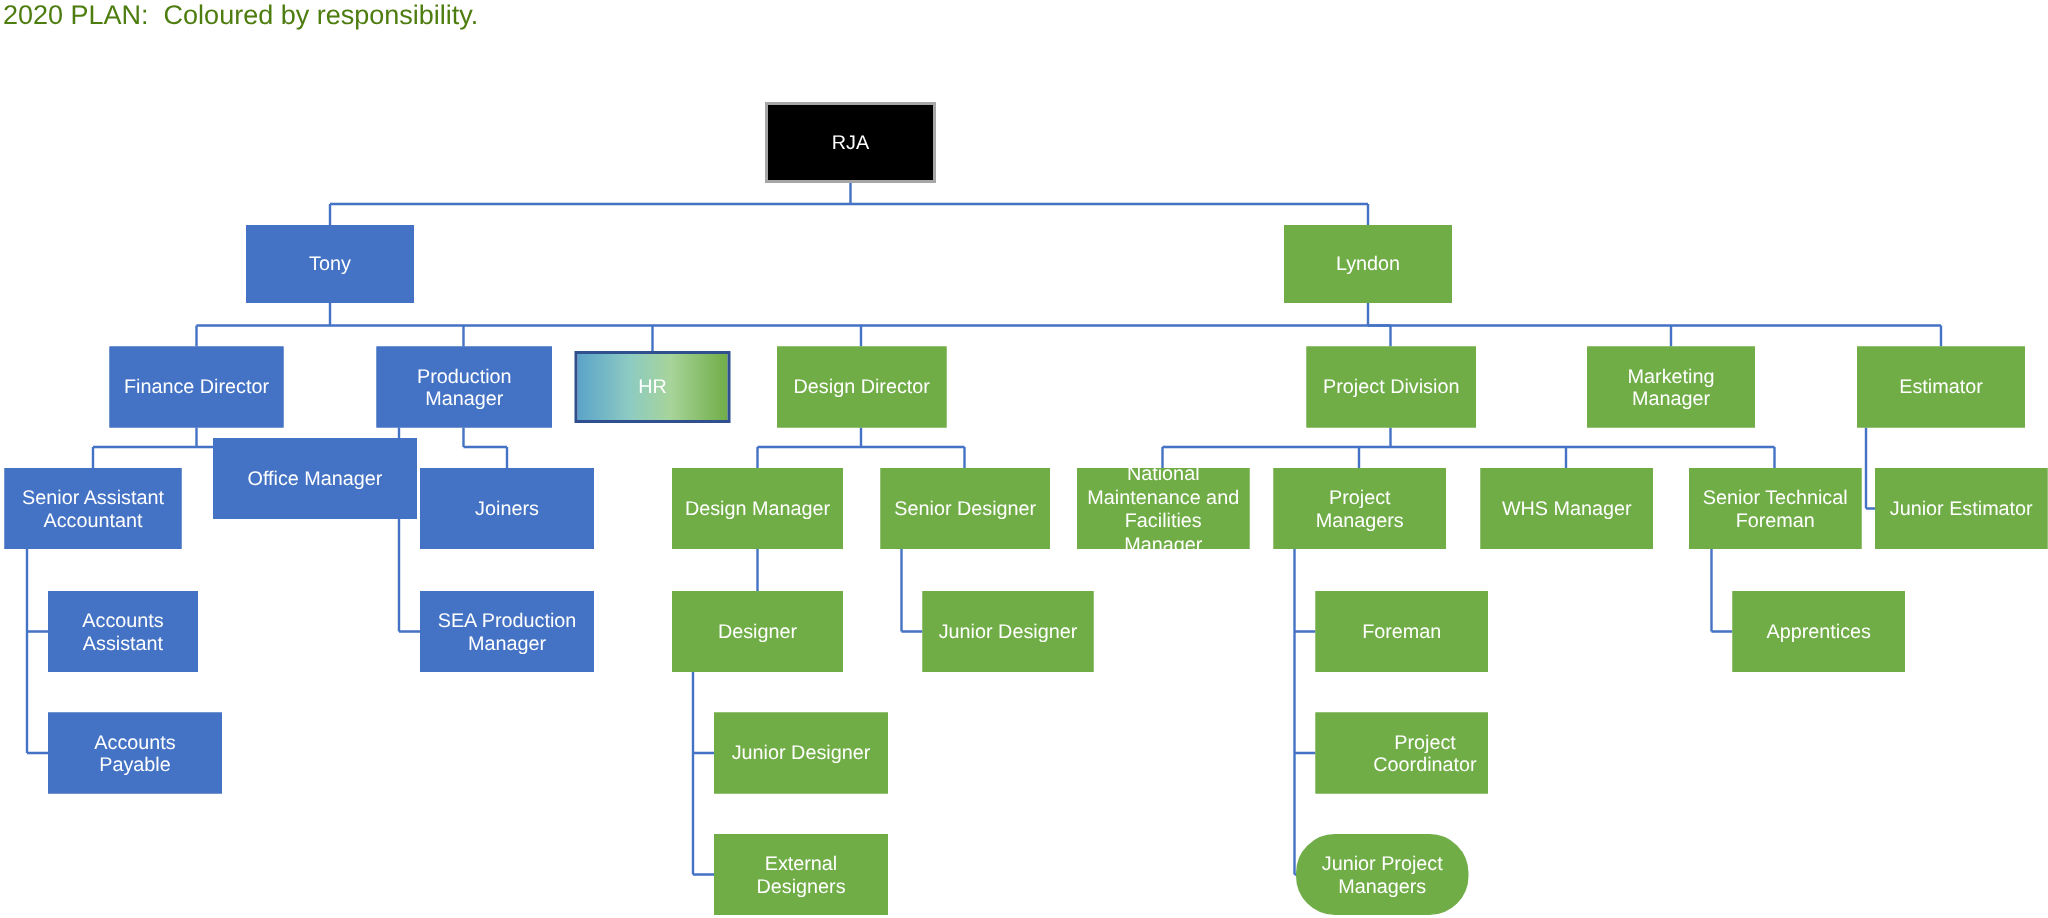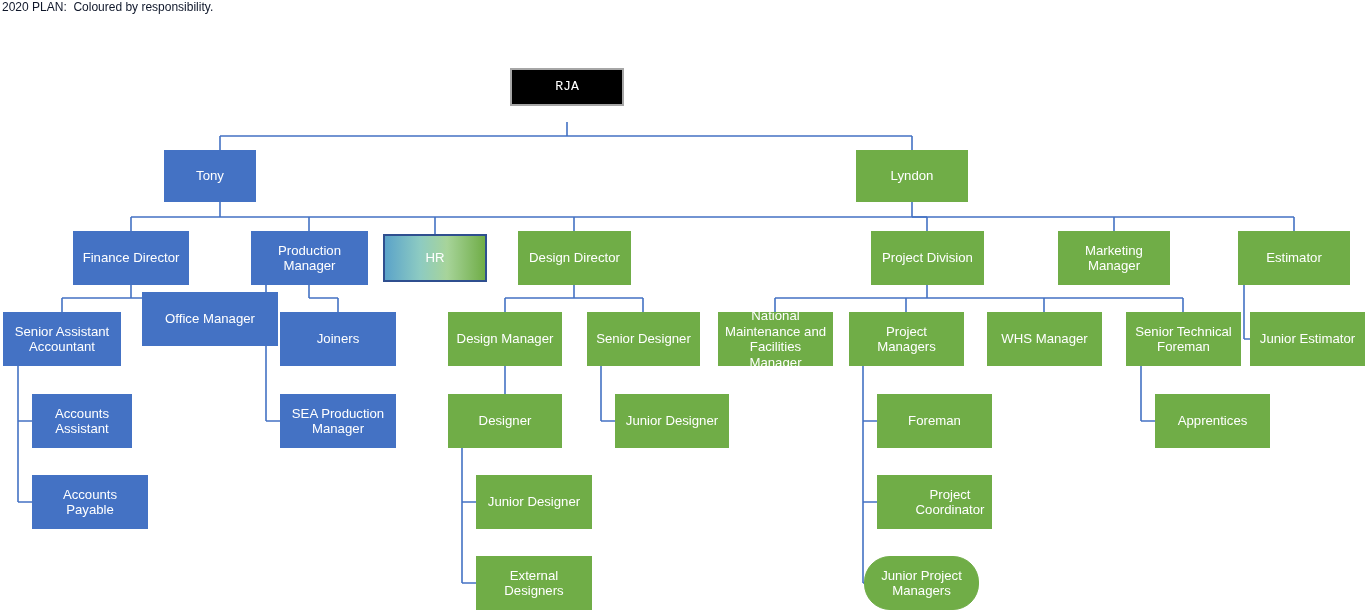--- a/index.html
+++ b/index.html
@@ -6,21 +6,21 @@
   body{
     width:1365px;height:612px;position:relative;overflow:hidden;
     background:#ffffff;
     font-family:"Liberation Sans","DejaVu Sans",sans-serif;
     -webkit-font-smoothing:antialiased;
   }
   #chart{position:absolute;left:0;top:0;width:1365px;height:612px;}
 
   .title{
     position:absolute;left:2px;top:0px;
-    font-size:12px;color:#0f172a;white-space:pre;
+    font-size:18px;color:#4d7c0f;white-space:pre;
     letter-spacing:0px;
   }
 
   
   .lines{position:absolute;left:0;top:0;width:1365px;height:612px;}
 
   .node{
     position:absolute;
     box-sizing:border-box;
     display:flex;align-items:center;justify-content:center;
@@ -84,22 +84,22 @@
 
       <path d="M462,448 L462,583 M462,502 L476,502 M462,583 L476,583"></path>
 
       <path d="M863,366 L863,583 M863,421 L877,421 M863,502 L877,502 M863,583 L864,583"></path>
 
       <path d="M1141,366 L1141,421 M1141,421 L1155,421"></path>
     </g>
   </svg>
 
   <div id="nodes">
-      <div class="node black" style="left: 510px; top: 68px; width: 114px; height: 38px; font-family: Liberation Mono, monospace;"><span>RJA</span></div>
-      <div class="node blue" style="left: 164px; top: 150px; width: 92px; height: 52px;"><span>Tony</span></div>
+      <div class="node black" style="left: 510px; top: 68px; width: 114px; height: 54px;"><span>RJA</span></div>
+      <div class="node blue" style="left: 164px; top: 150px; width: 112px; height: 52px;"><span>Tony</span></div>
       <div class="node green" style="left: 856px; top: 150px; width: 112px; height: 52px;"><span>Lyndon</span></div>
       <div class="node blue" style="left: 73px; top: 231px; width: 116px; height: 54px;"><span>Finance Director</span></div>
       <div class="node blue" style="left: 251px; top: 231px; width: 117px; height: 54px;"><span>Production
 Manager</span></div>
       <div class="node grad" style="left: 383px; top: 234px; width: 104px; height: 48px;"><span>HR</span></div>
       <div class="node green" style="left: 518px; top: 231px; width: 113px; height: 54px;"><span>Design Director</span></div>
       <div class="node green" style="left: 871px; top: 231px; width: 113px; height: 54px;"><span>Project Division</span></div>
       <div class="node green" style="left: 1058px; top: 231px; width: 112px; height: 54px;"><span>Marketing
 Manager</span></div>
       <div class="node green" style="left: 1238px; top: 231px; width: 112px; height: 54px;"><span>Estimator</span></div>

